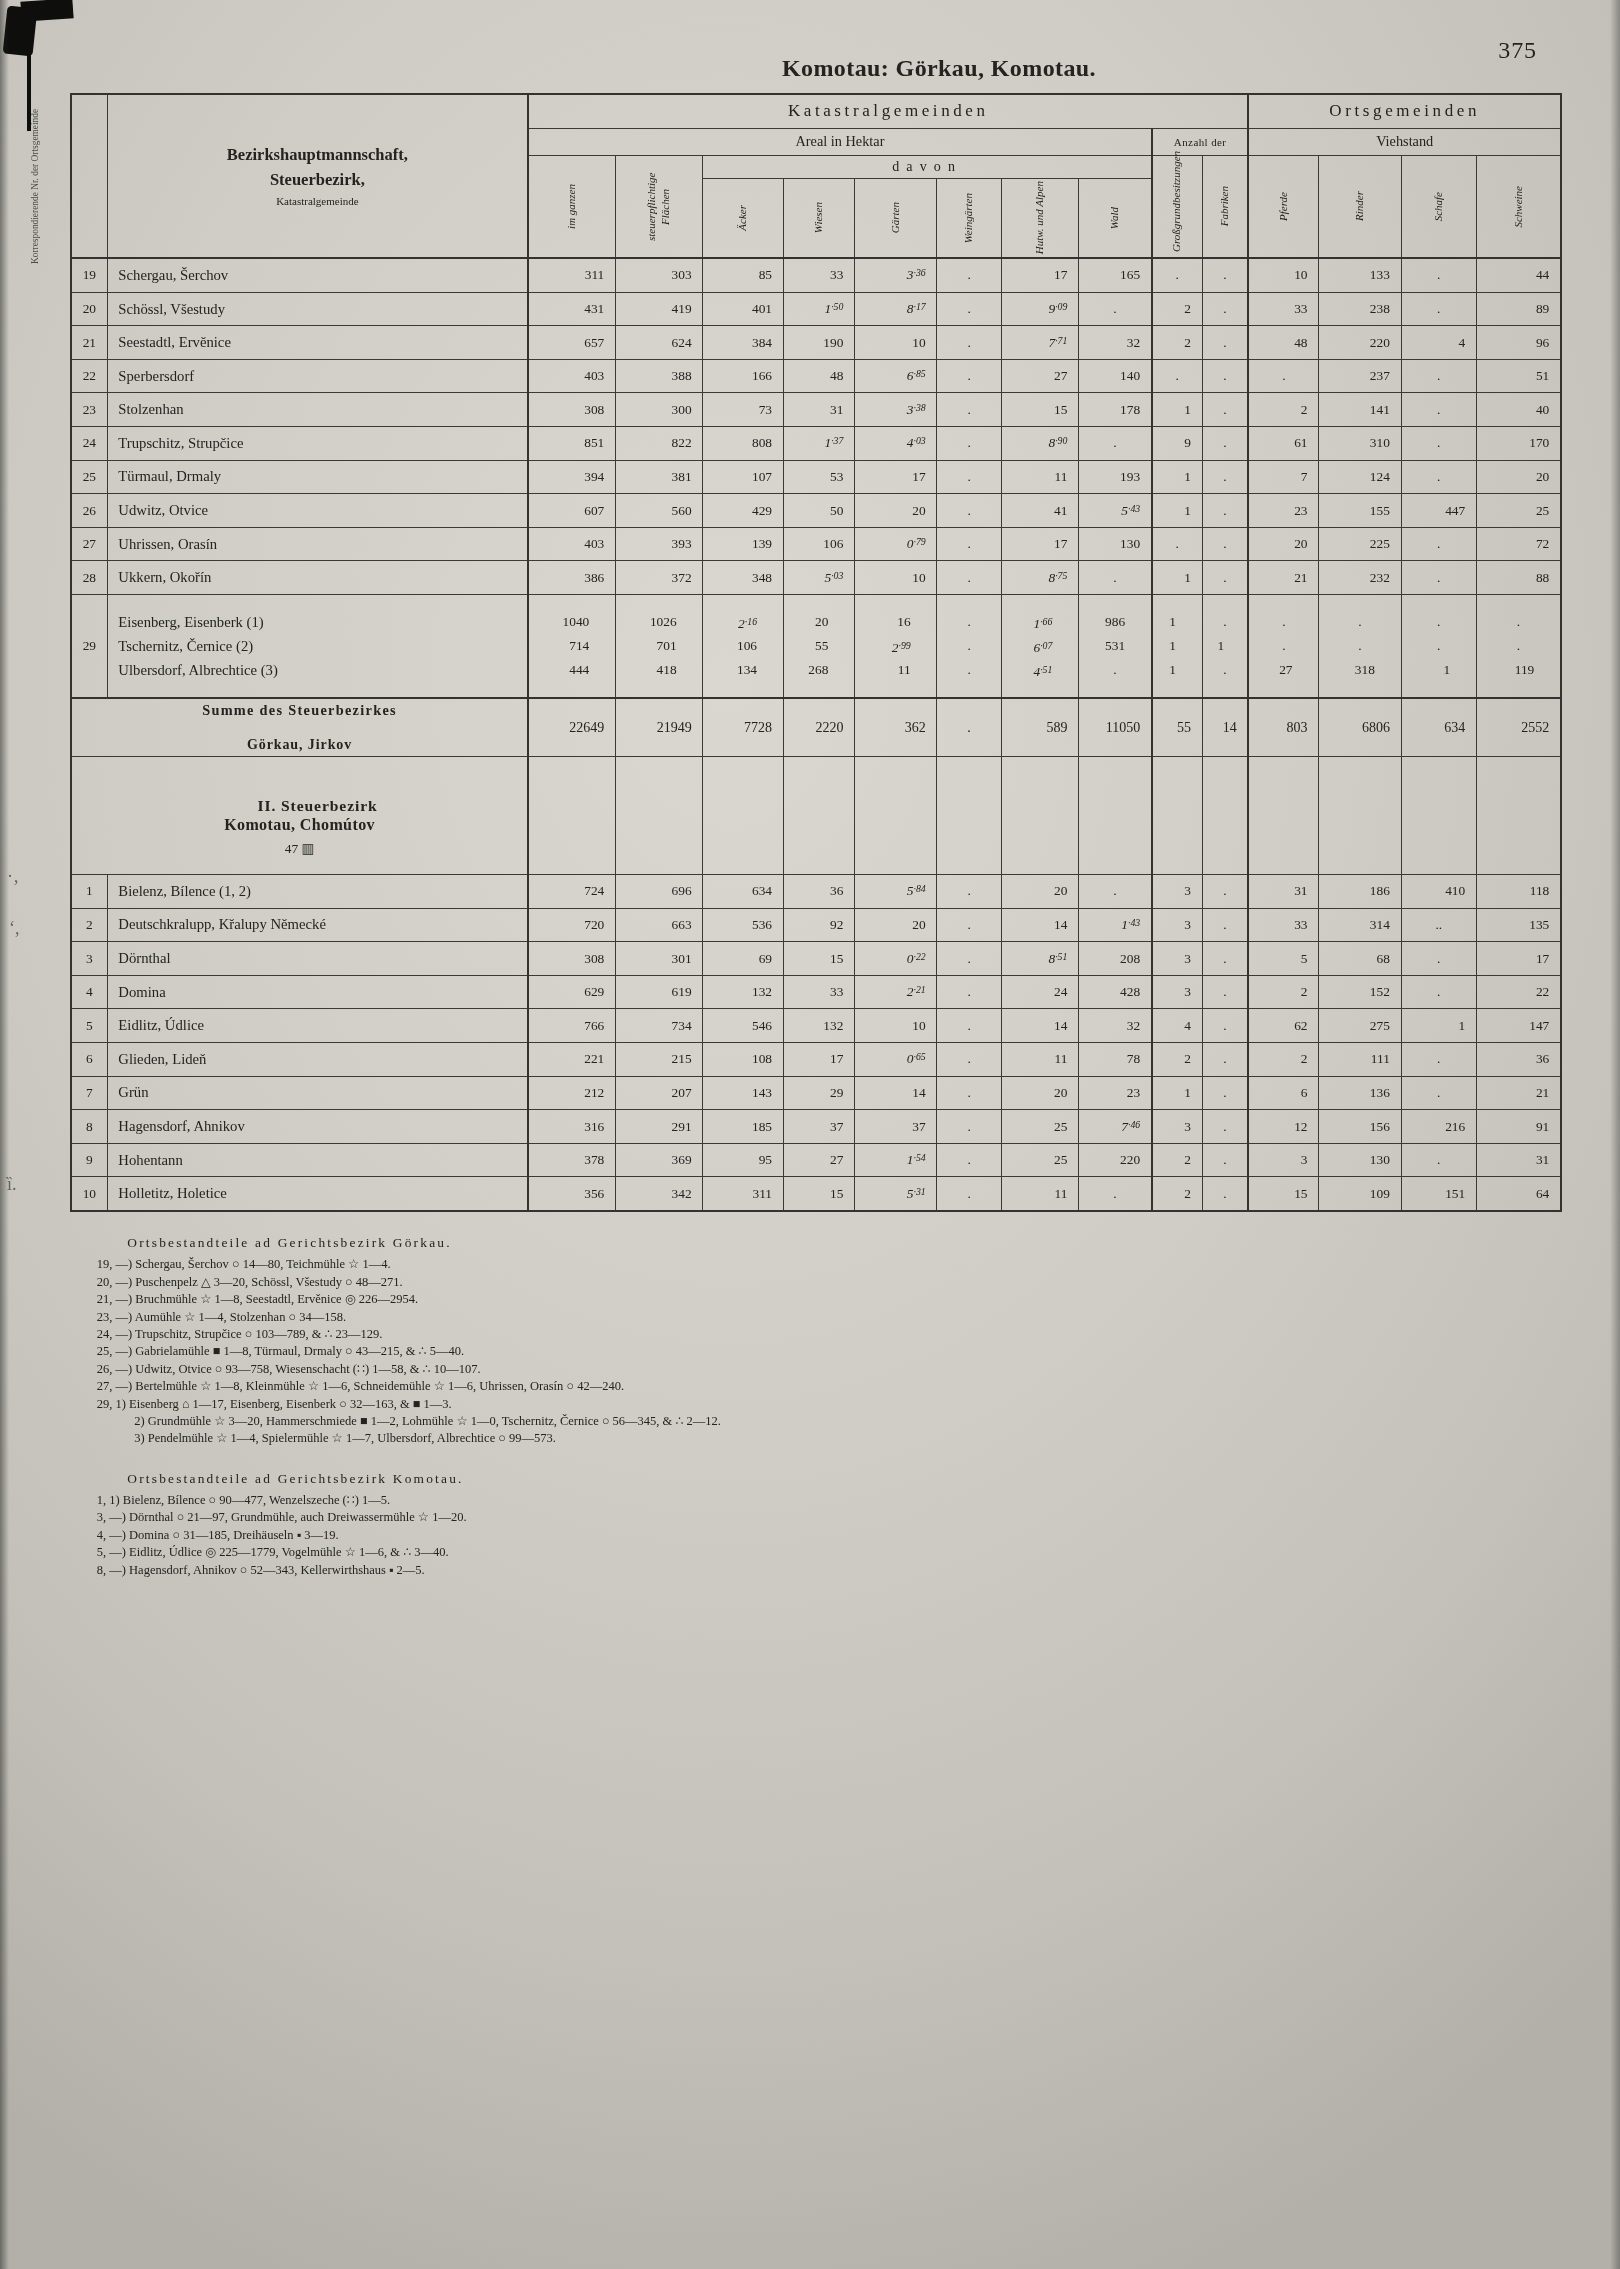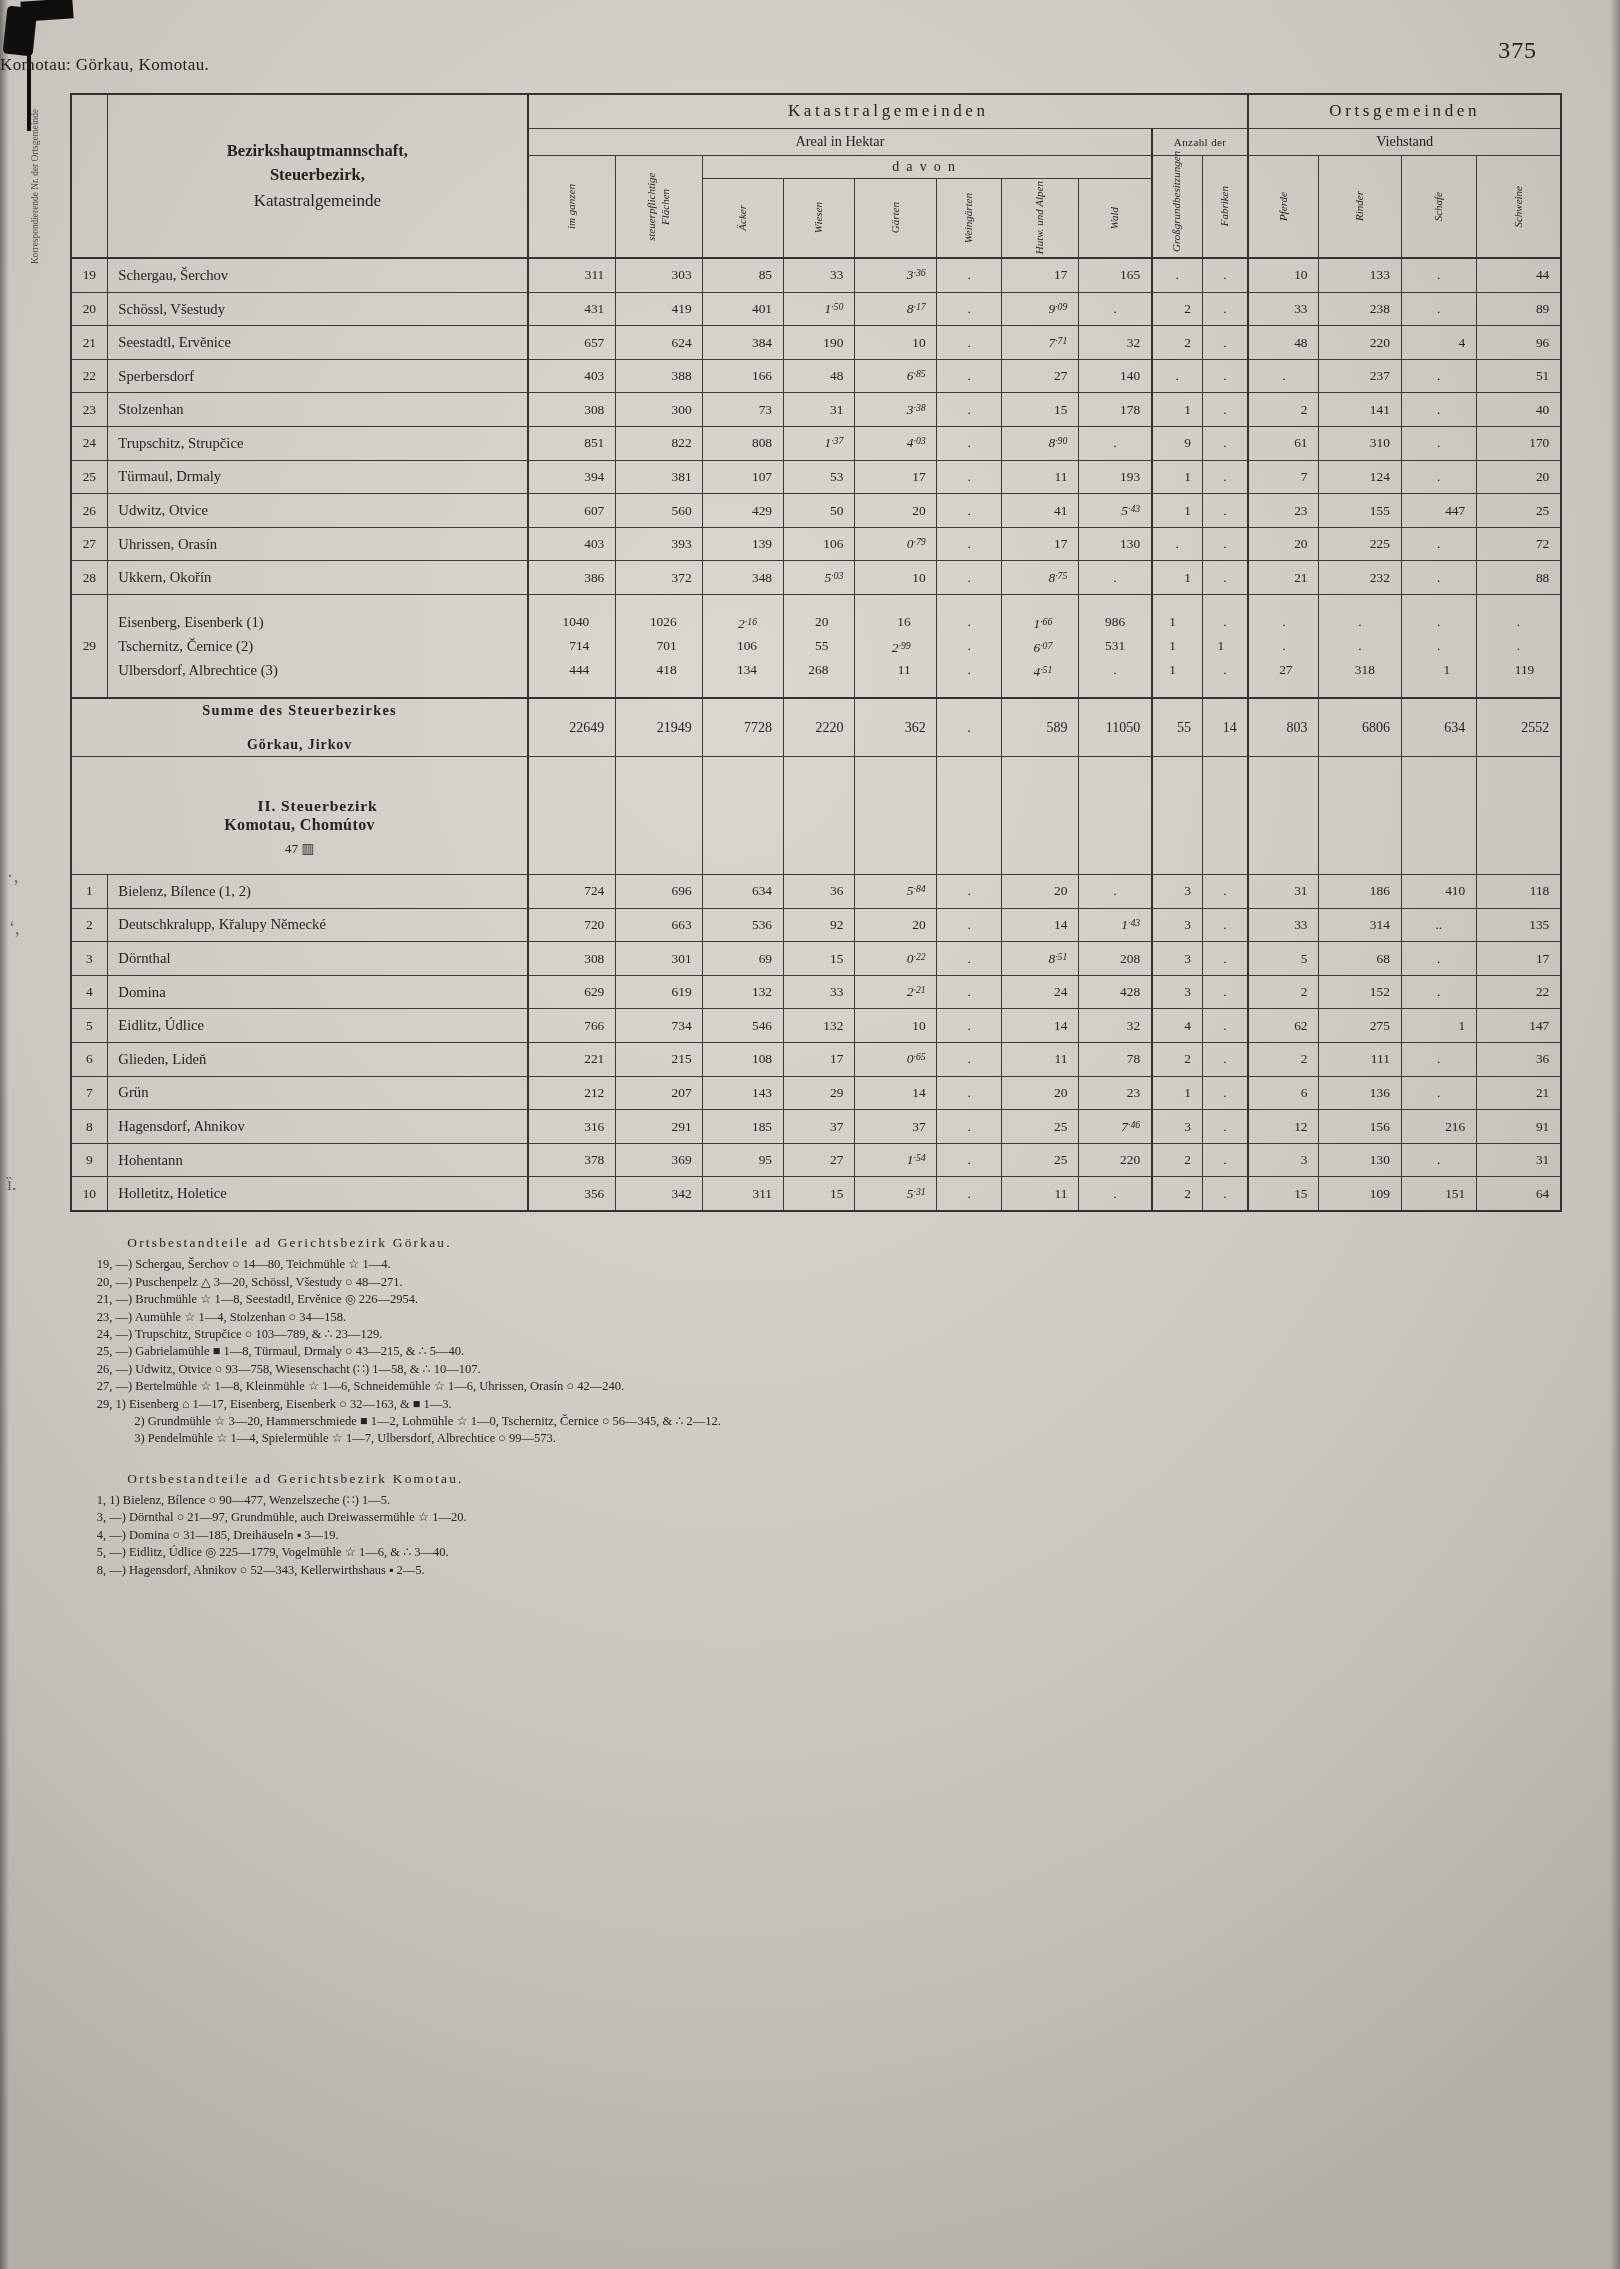--- a/index.html
+++ b/index.html
@@ -2,38 +2,38 @@
 <html style="font-size:14.3px"><head>
 <meta charset="utf-8">
 <style>
   html,body { margin:0; padding:0; background:#8a8984; }
   .page {
     position:relative; width:1621px; height:2270px; overflow:hidden;
     background: radial-gradient(ellipse 1337px 1693px at 45% 30%, #d9d7d0 0%, #cfcdc6 45%, #c3c1ba 75%, #b2b0a9 100%);
     font-family:"Liberation Serif","DejaVu Serif",serif; color:#24231f;
   }
   .page-number { position:absolute; top:37px; right:84px; font-size:24px; letter-spacing:0.9px; }
-  .doc-title { position:absolute; top:55px; left:0; width:1096px; text-align:left; font-size:17px; font-weight:normal; letter-spacing:0.4px; }
+  .doc-title { position:absolute; top:55px; left:0; width:1096px; text-align:right; font-size:24px; font-weight:bold; letter-spacing:0.4px; }
   .margin-note { position:absolute; left:28.5px; top:105px; writing-mode:vertical-rl; transform:rotate(180deg);
     font-size:9.4px; line-height:1.3; color:#4c4b47; height:159px; }
   .content { position:absolute; left:70px; top:93px; width:1492px; }
 
   table.main { border-collapse:collapse; width:100%; table-layout:fixed; border:2.7px double #33322e; }
   .main th, .main td { border:0.9px solid #3a3935; padding:0; font-weight:normal; vertical-align:middle; }
   .main .bl2, .main td.v0, .main td.v8, .main td.v10 { border-left:2.7px double #33322e; }
   .main tbody tr:first-child td { border-top:2.7px double #33322e; }
 
   thead tr.h1 { height:34px; } thead tr.h2 { height:27px; } thead tr.h3 { height:23px; } thead tr.h4 { height:78px; }
   th.grp  { font-size:17px; letter-spacing:3.6px; }
   th.sub  { font-size:14.3px;margin-top:12px; }
   th.sub.small { font-size:11px; letter-spacing:0.4px; }
   th.davon { font-size:14px; letter-spacing:7.1px; }
   th.corner { padding:3.6px 7.1px; text-align:center; }
   .corner .c1 { font-weight:bold; font-size:16.5px; line-height:1.5; }
-  .corner .c2 { font-size:17px; line-height:1.5; }
+  .corner .c2 { font-size:11px; line-height:1.5; }
   th.vert { padding:2.7px 0.9px; }
   th.vert .v { display:block; margin:0 auto; writing-mode:vertical-rl; transform:rotate(180deg);
     font-style:italic; font-size:11px; line-height:1.25; max-height:91px; }
 
   tbody td { font-size:13.4px; height:29px; }
   td.nr   { text-align:center; font-size:13.4px; }
   td.name { text-align:left; padding:1.8px 5.3px 1.8px 10.7px; font-size:14.7px; }
   td.num  { text-align:right; padding:0 10.7px 0 0; }
   td.dotc { text-align:center; padding-right:0; }
   .frac { font-style:italic; }

